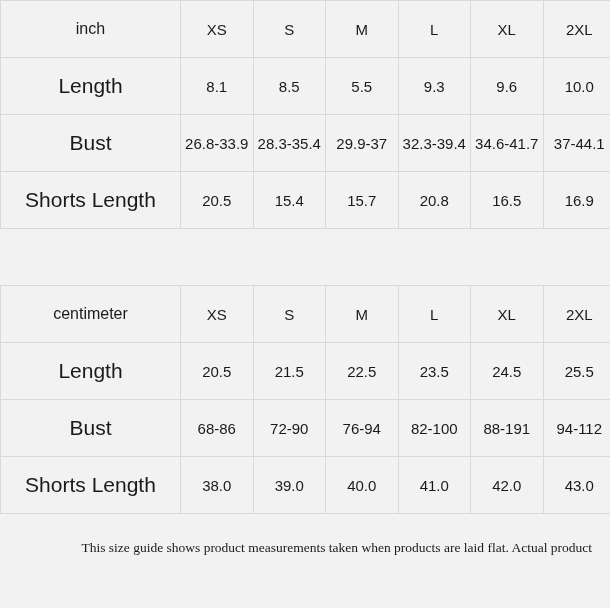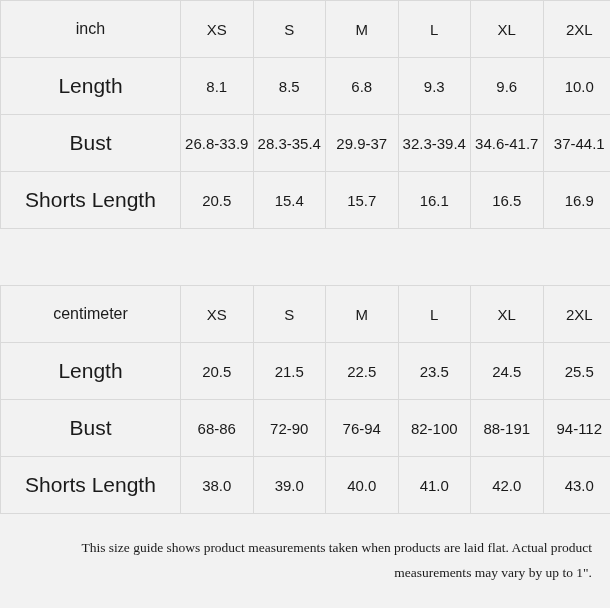--- a/index.html
+++ b/index.html
@@ -81,40 +81,40 @@
         <td class="size-col">S</td>
         <td class="size-col">M</td>
         <td class="size-col">L</td>
         <td class="size-col">XL</td>
         <td class="size-col">2XL</td>
       </tr>
       <tr>
         <td class="label-col">Length</td>
         <td class="size-col">8.1</td>
         <td class="size-col">8.5</td>
-        <td class="size-col">6.8</td>
+        <td class="size-col">5.5</td>
         <td class="size-col">9.3</td>
         <td class="size-col">9.6</td>
         <td class="size-col">10.0</td>
       </tr>
       <tr>
         <td class="label-col">Bust</td>
         <td class="size-col">26.8-33.9</td>
         <td class="size-col">28.3-35.4</td>
         <td class="size-col">29.9-37</td>
         <td class="size-col">32.3-39.4</td>
         <td class="size-col">34.6-41.7</td>
         <td class="size-col">37-44.1</td>
       </tr>
       <tr>
         <td class="label-col">Shorts Length</td>
         <td class="size-col">20.5</td>
         <td class="size-col">15.4</td>
         <td class="size-col">15.7</td>
-        <td class="size-col">16.1</td>
+        <td class="size-col">20.8</td>
         <td class="size-col">16.5</td>
         <td class="size-col">16.9</td>
       </tr>
     </tbody>
   </table>
 
   <div class="spacer"></div>
 
   <table class="size-table">
     <tbody>
@@ -152,16 +152,15 @@
         <td class="size-col">40.0</td>
         <td class="size-col">41.0</td>
         <td class="size-col">42.0</td>
         <td class="size-col">43.0</td>
       </tr>
     </tbody>
   </table>
 
   <div class="note">
     <span class="note-line">This size guide shows product measurements taken when products are laid flat. Actual product</span>
-    <span class="note-line">measurements may vary by up to 1".</span>
   </div>
 
 </div>
 
 </body></html>

